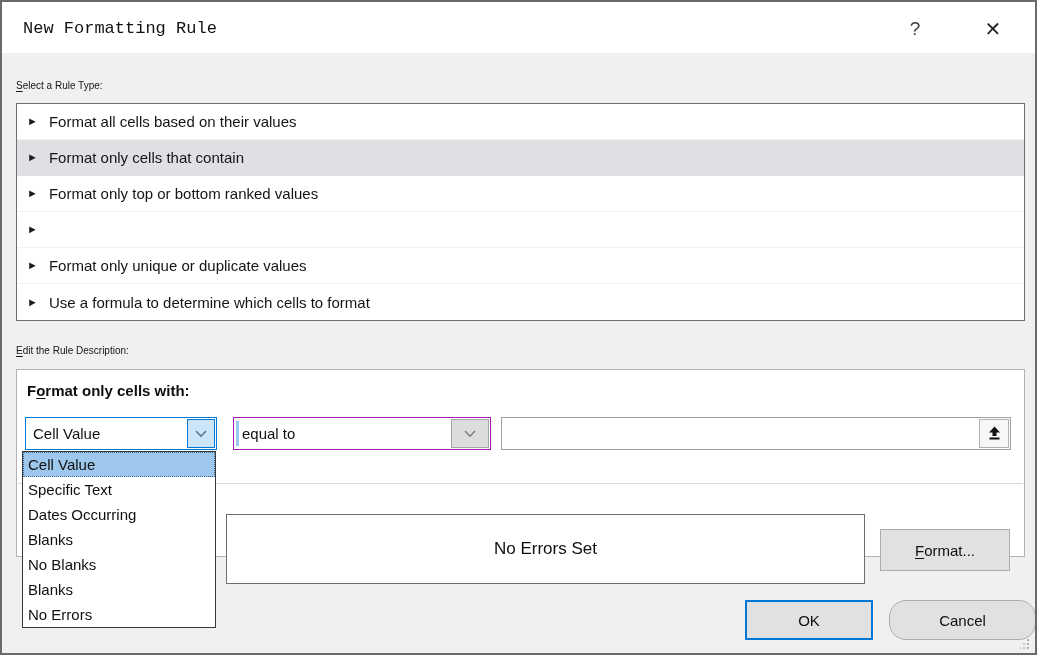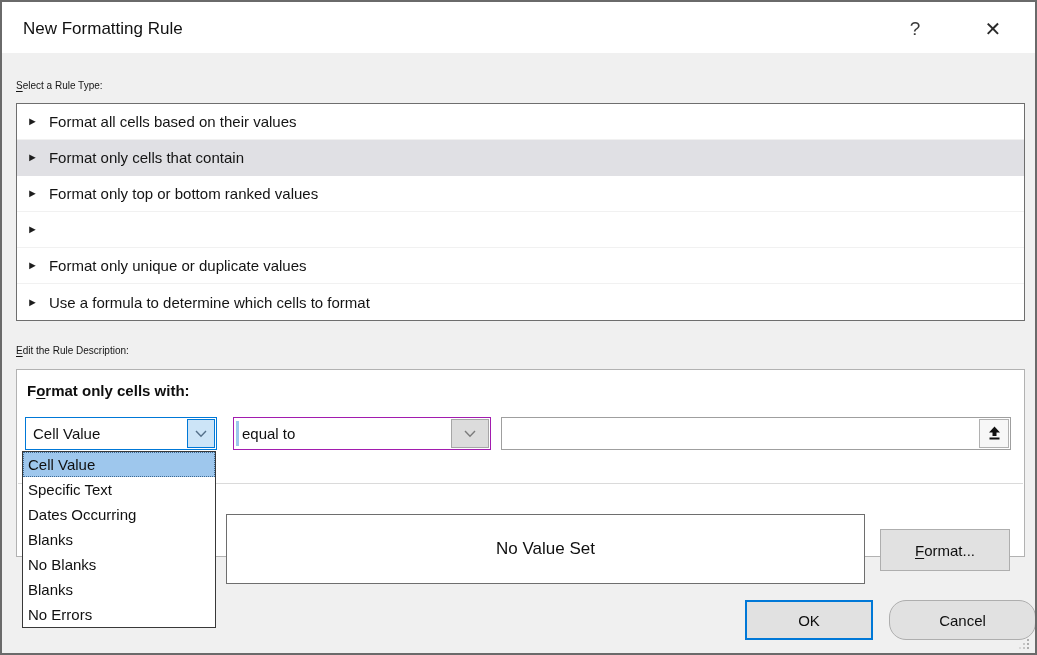--- a/index.html
+++ b/index.html
@@ -6,21 +6,21 @@
   html,body { background:#dcdcdc; }
   body { font-family:"Liberation Sans", sans-serif; color:#141414; }
 
   .dialog {
     position:relative; width:1037px; height:655px;
     background:#f0f0f0; border:2px solid #6a6a6a; overflow:hidden;
   }
 
   
   .titlebar { position:absolute; left:0; top:0; right:0; height:51px; background:#ffffff; }
-  .title { position:absolute; left:21px; top:17px; font-size:17px; color:#111; }
+  .title { position:absolute; left:21px; top:17px; font-size:17px; color:#111;font-family:Liberation Mono, monospace; }
   .tb-btn { position:absolute; top:13px; width:34px; height:28px; display:flex; align-items:center; justify-content:center; cursor:default; }
   .help-btn  { left:896px; font-size:19px; color:#3a3a3a; }
   .close-btn { left:974px; font-size:20px; color:#2a2a2a; }
 
   
   .section-label { position:absolute; font-size:10px; color:#151515; }
   .ak { text-decoration:underline; text-underline-offset:2px; }
 
   
   .rule-list {
@@ -168,21 +168,21 @@
         <svg width="15" height="15" viewBox="0 0 15 15">
           <polygon points="7.5,0.5 13,6.5 9.5,6.5 9.5,10 5.5,10 5.5,6.5 2,6.5" fill="#111"></polygon>
           <rect x="2.5" y="11.5" width="10" height="2" fill="#111"></rect>
         </svg>
       </div>
     </div>
 
     <div class="hsep"></div>
 
     <div class="preview-box">
-      <span>No Value Set</span>
+      <span>No Errors Set</span>
     </div>
 
     <div class="btn format-btn">
       <span><span class="ak">F</span><span>ormat...</span></span>
     </div>
   </div>
 
   <div class="dropdown">
     <div class="dd-item selected">Cell Value</div>
     <div class="dd-item">Specific Text</div>

